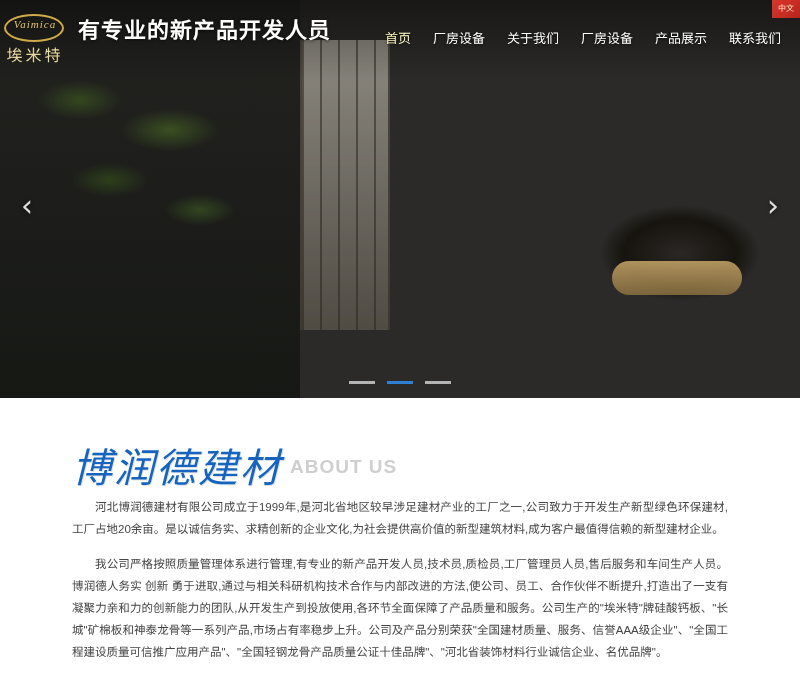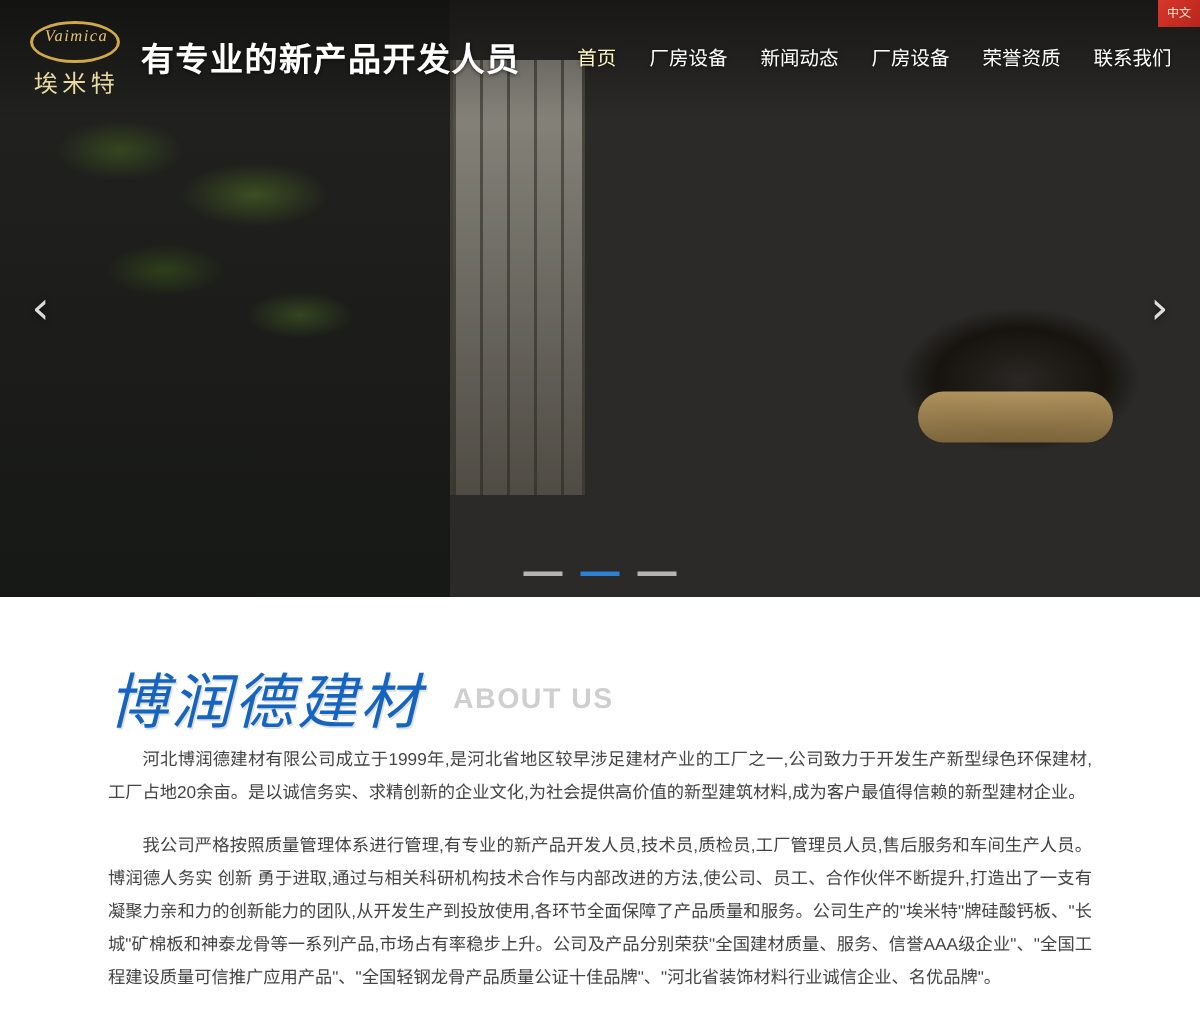--- a/index.html
+++ b/index.html
@@ -72,21 +72,21 @@
   .hero-top-shade{
     position:absolute; left:0; top:0; width:800px; height:80px;
     background:linear-gradient(180deg,rgba(0,0,0,.45),rgba(0,0,0,0));
   }
 
   
   .header{
     position:absolute; left:0; top:0; width:800px; height:74px;
     display:flex; align-items:center; z-index:20;
   }
-  .logo-wrap{ display:flex; align-items:center; padding-left:18px; }
+  .logo-wrap{ display:flex; align-items:flex-start; padding-left:2px; }
   .logo-badge{
     width:64px; height:50px; position:relative; flex:none;
   }
   .logo-ellipse{
     position:absolute; left:2px; top:2px; width:60px; height:28px;
     border:2px solid #cfa94a; border-radius:50%;
   }
   .logo-en-txt{
     position:absolute; left:8px; top:6px; width:50px; text-align:center;
     font-size:11px; letter-spacing:1px; color:#e3c271; font-style:italic;
@@ -143,21 +143,21 @@
   .about-head{ position:relative; height:54px; }
   .about-cn{
     position:absolute; left:0; top:-6px;
     font-family:"Liberation Serif",serif;
     font-size:40px; font-weight:normal; color:#1565c0;
     letter-spacing:2px; font-style:italic;
     text-shadow:1px 1px 0 rgba(0,0,0,.12);
   }
   .about-en{
     position:absolute; left:218px; top:14px;
-    font-size:19px; font-weight:bold; color:#cfcfcf; letter-spacing:1px;margin-left:12px;
+    font-size:19px; font-weight:bold; color:#cfcfcf; letter-spacing:1px;
   }
   .about-body p{
     font-size:11.5px; line-height:22px; color:#444444; text-align:justify;
     text-indent:2em; margin-bottom:13px;
   }
 </style>
 </head>
 <body>
 
 <div class="hero">
@@ -176,23 +176,23 @@
         <div class="logo-ellipse"></div>
         <div class="logo-en-txt">Vaimica</div>
         <div class="logo-cn">埃米特</div>
       </div>
       <div class="site-title">有专业的新产品开发人员</div>
     </div>
 
     <div class="nav">
       <div class="nav-item active">首页</div>
       <div class="nav-item">厂房设备</div>
-      <div class="nav-item">新闻动态</div>
+      <div class="nav-item">关于我们</div>
       <div class="nav-item">厂房设备</div>
-      <div class="nav-item">荣誉资质</div>
+      <div class="nav-item">产品展示</div>
       <div class="nav-item">联系我们</div>
 
     </div>
   </div>
 
   <div class="arrow left">‹</div>
   <div class="arrow right">›</div>
   <div class="dots">
     <div class="dot"></div>
     <div class="dot active"></div>

